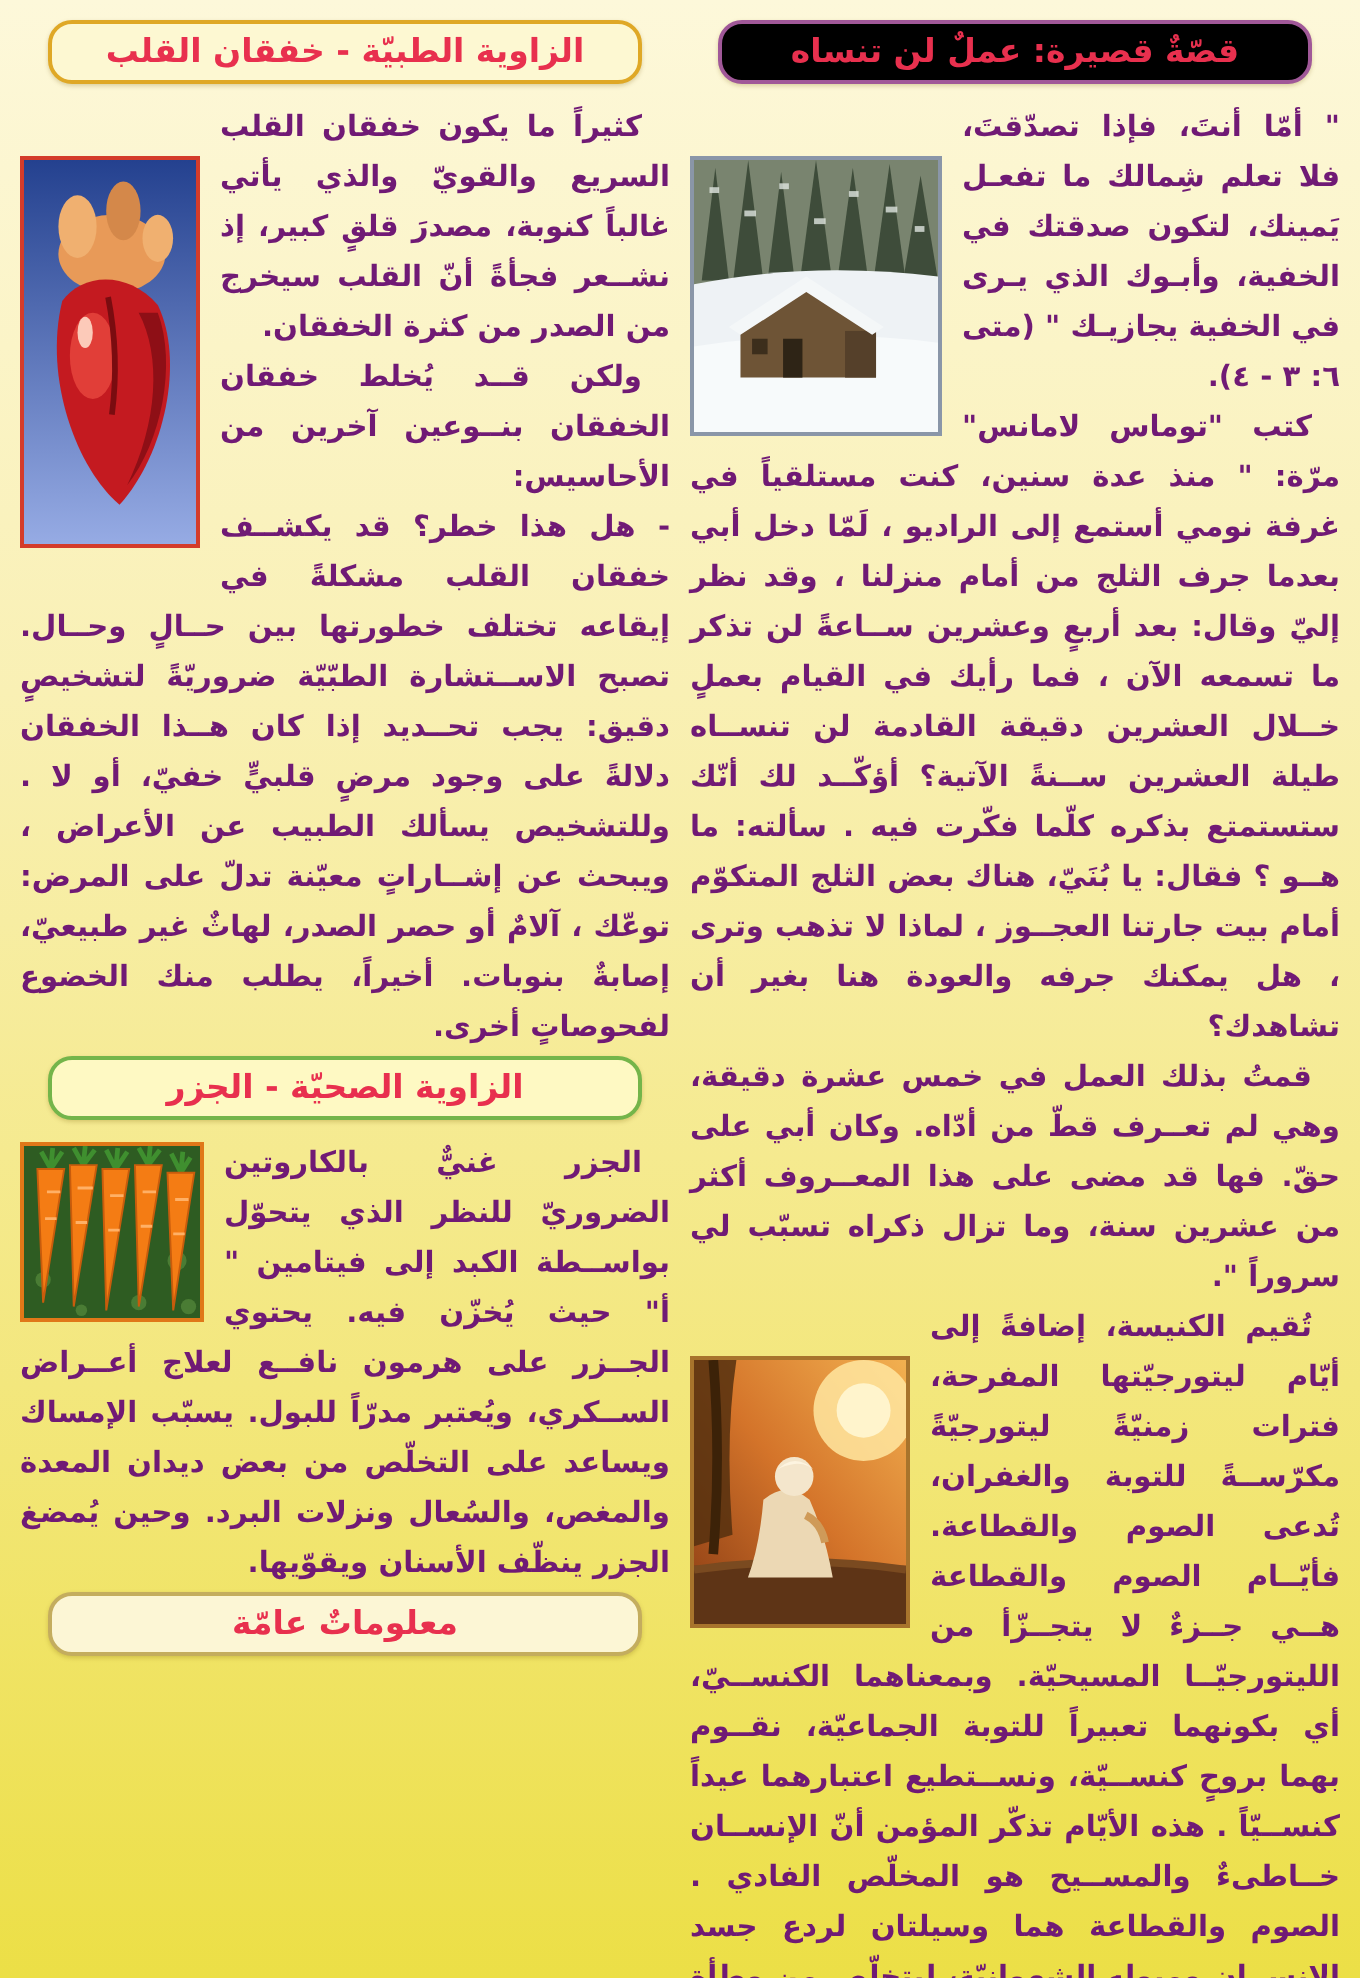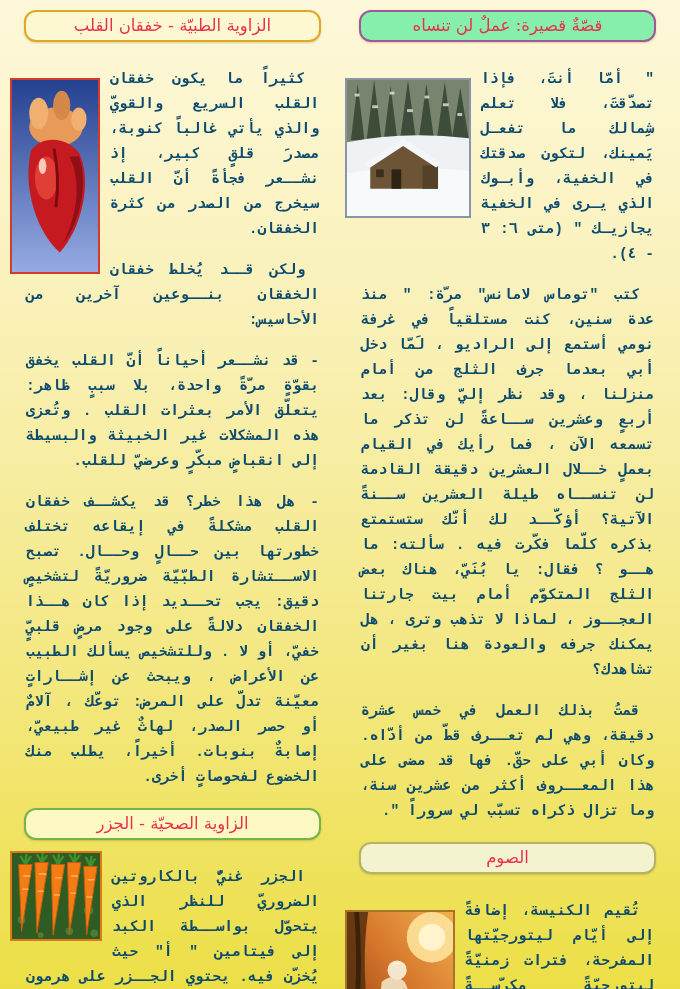--- a/index.html
+++ b/index.html
@@ -7,32 +7,32 @@
     width:680px;height:989px;overflow:hidden;
     background:linear-gradient(180deg,#fdf8da 0%,#f9f0b4 35%,#f3e77d 70%,#ecdf46 100%);
     font-family:"DejaVu Sans",sans-serif;
     direction:rtl;
   }
   .page{display:flex;gap:10px;padding:8px 10px;box-sizing:border-box;width:680px;height:989px;}
   .col{flex:0 0 325px;width:325px;}
   .hdr{
     border-radius:12px;border:2px solid;margin:2px 14px 9px 14px;
     text-align:center;padding:4px 6px 5px 6px;
-    font-weight:normal;font-size:16.5px;color:#e8304e;
+    font-weight:bold;font-size:16.5px;color:#e8304e;
     box-shadow:0 1px 2px rgba(120,90,0,.25);
   }
   .hdr-medical{background:#fdf8d2;border-color:#dfa826;}
-  .hdr-story{background:#86efac;border-color:#a05898;}
+  .hdr-story{background:#000000;border-color:#a05898;}
   .hdr-fast{background:#f3f3cf;border-color:#b8b360;}
   .hdr-health{background:#fef9c3;border-color:#74b54a;}
   .hdr-facts{background:#fcf6d5;border-color:#c4ad5e;}
   .flow{display:flow-root;}
   .flow p{
-    margin:16px;color:#0c4a6e;font-weight:bold;font-size:14.6px;
-    line-height:25px;text-align:justify;font-family:Liberation Mono, monospace;
+    margin:0;color:#701a75;font-weight:bold;font-size:14.6px;
+    line-height:25px;text-align:justify;
   }
   .flow p.ind{text-indent:14px;}
   .img-box{float:left;box-sizing:border-box;margin:2px 10px 3px 0;background:#fff;}
   .img-box svg{display:block;width:100%;height:100%;}
   .snow{width:126px;height:140px;border:2px solid #8a96a8;margin-top:27px;}
   .heart{width:90px;height:196px;border:2px solid #d43c2a;margin-top:27px;}
   .pray{width:110px;height:136px;border:2px solid #a8742c;margin-top:27px;}
   .carrots{width:92px;height:90px;border:2px solid #e07818;}
 </style>
 </head>
@@ -76,23 +76,20 @@
             <rect x="30" y="92" width="8" height="8" fill="#3c2e1c"></rect>
           </svg>
         </span>
         <p>" أمّا أنتَ، فإذا تصدّقتَ، فلا تعلم شِمالك ما تفعـل يَمينك، لتكون صدقتك في الخفية، وأبـوك الذي يـرى في الخفية يجازيـك " (متى ٦: ٣ - ٤).</p>
         <p class="ind">كتب "توماس لامانس" مرّة: " منذ عدة سنين، كنت مستلقياً في غرفة نومي أستمع إلى الراديو ، لَمّا دخل أبي بعدما جرف الثلج من أمام منزلنا ، وقد نظر إليّ وقال: بعد أربعٍ وعشرين ســاعةً لن تذكر ما تسمعه الآن ، فما رأيك في القيام بعملٍ خــلال العشرين دقيقة القادمة لن تنســاه طيلة العشرين ســنةً الآتية؟ أؤكّــد لك أنّك ستستمتع بذكره كلّما فكّرت فيه . سألته: ما هــو ؟ فقال: يا بُنَيّ، هناك بعض الثلج المتكوّم أمام بيت جارتنا العجــوز ، لماذا لا تذهب وترى ، هل يمكنك جرفه والعودة هنا بغير أن تشاهدك؟</p>
         <p class="ind">قمتُ بذلك العمل في خمس عشرة دقيقة، وهي لم تعــرف قطّ من أدّاه. وكان أبي على حقّ. فها قد مضى على هذا المعــروف أكثر من عشرين سنة، وما تزال ذكراه تسبّب لي سروراً ".</p>
       </div>
     </section>
 
     <section>
-      <div class="hdr hdr-fast">
-        <span>الصوم</span>
-      </div>
       <div class="flow">
         <span class="img-box pray">
           <svg viewBox="0 0 110 136" preserveAspectRatio="none">
             <defs>
               <linearGradient id="pg" x1="0" y1="1" x2="1" y2="0">
                 <stop offset="0" stop-color="#8a3c14"></stop>
                   <stop offset="0.5" stop-color="#d4742a"></stop>
                   <stop offset="1" stop-color="#f2b050"></stop>
               </linearGradient>
             </defs>
@@ -136,21 +133,20 @@
             <ellipse cx="70" cy="40" rx="8" ry="12" fill="#f0b070"></ellipse>
             <path d="M20,72 C10,112 28,158 50,176 C74,150 84,102 70,74 C54,56 30,58 20,72 Z" fill="#c41a20"></path>
             <path d="M60,78 C72,100 70,134 54,166 C72,144 80,104 70,78 Z" fill="#8e0f16"></path>
             <ellipse cx="36" cy="100" rx="12" ry="22" fill="#e8473f" opacity="0.8"></ellipse>
             <ellipse cx="32" cy="88" rx="4" ry="8" fill="#ffd9c8" opacity="0.9"></ellipse>
             <path d="M44,70 q6,30 2,60" stroke="#7a0c10" stroke-width="3" fill="none"></path>
           </svg>
         </span>
         <p class="ind">كثيراً ما يكون خفقان القلب السريع والقويّ والذي يأتي غالباً كنوبة، مصدرَ قلقٍ كبير، إذ نشــعر فجأةً أنّ القلب سيخرج من الصدر من كثرة الخفقان.</p>
         <p class="ind">ولكن قــد يُخلط خفقان الخفقان بنــوعين آخرين من الأحاسيس:</p>
-        <p>- قد نشــعر أحياناً أنّ القلب يخفق بقوّةٍ مرّةً واحدة، بلا سببٍ ظاهر: يتعلّق الأمر بعثرات القلب . وتُعزى هذه المشكلات غير الخبيثة والبسيطة إلى انقباضٍ مبكّرٍ وعرضيّ للقلب.</p>
         <p>- هل هذا خطر؟ قد يكشــف خفقان القلب مشكلةً في إيقاعه تختلف خطورتها بين حــالٍ وحــال. تصبح الاســتشارة الطبّيّة ضروريّةً لتشخيصٍ دقيق: يجب تحــديد إذا كان هــذا الخفقان دلالةً على وجود مرضٍ قلبيٍّ خفيّ، أو لا . وللتشخيص يسألك الطبيب عن الأعراض ، ويبحث عن إشــاراتٍ معيّنة تدلّ على المرض: توعّك ، آلامٌ أو حصر الصدر، لهاثٌ غير طبيعيّ، إصابةٌ بنوبات. أخيراً، يطلب منك الخضوع لفحوصاتٍ أخرى.</p>
       </div>
     </section>
 
     <section>
       <div class="hdr hdr-health">
         <span>الزاوية الصحيّة - الجزر</span>
       </div>
       <div class="flow">
         <span class="img-box carrots">

